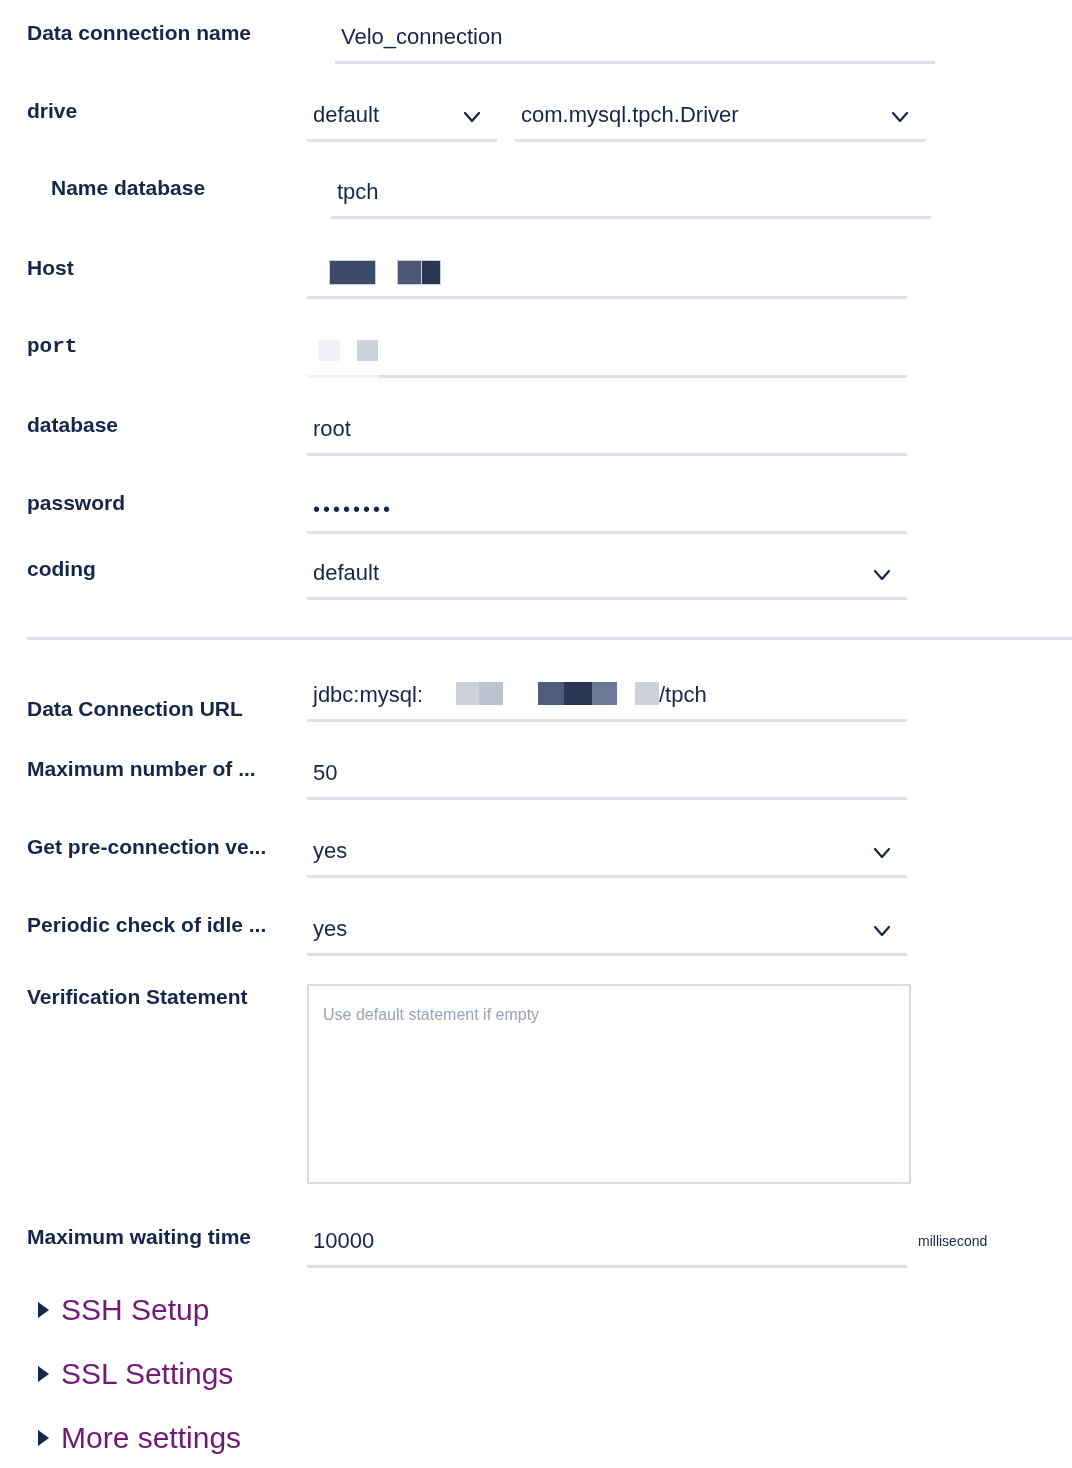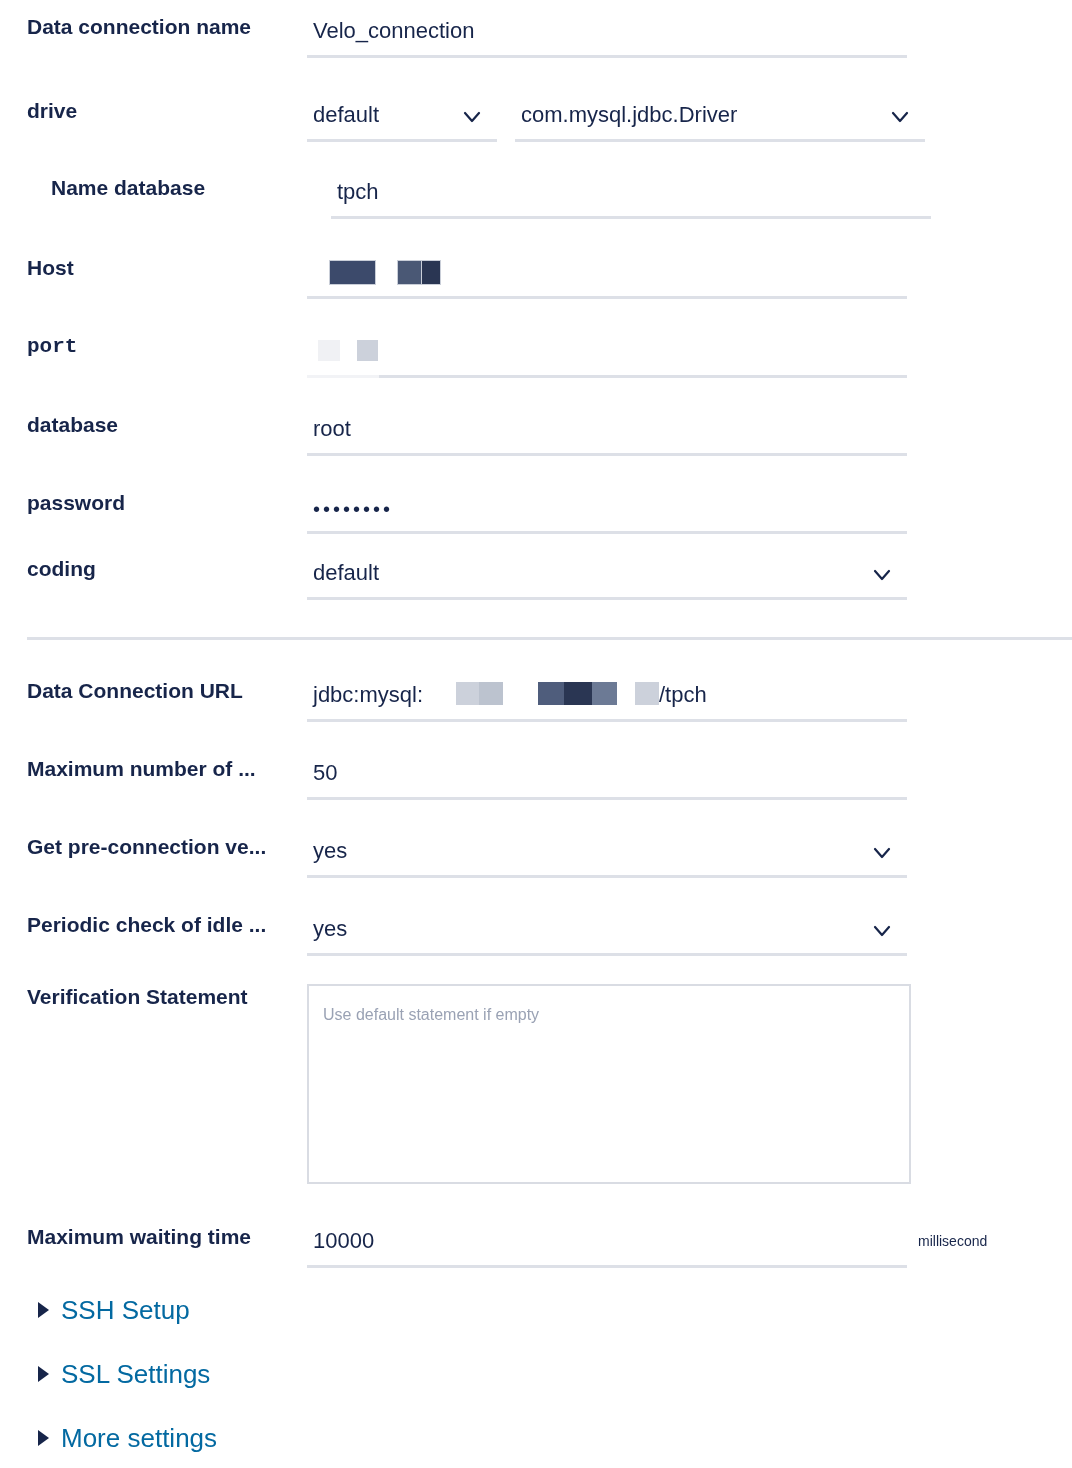--- a/index.html
+++ b/index.html
@@ -140,32 +140,32 @@
     gap: 12px;
   }
   .tri {
     width: 0;
     height: 0;
     border-top: 8px solid transparent;
     border-bottom: 8px solid transparent;
     border-left: 11px solid #17254a;
   }
   .sect-label {
-    font-size: 26px;
-    color: #0369a1;
+    font-size: 30px;
+    color: #701a75;
     line-height: 28px;
     white-space: nowrap;
   }
 </style>
 </head>
 <body>
 
 <div class="form">
 
-  <div class="row" style="top:14px;">
+  <div class="row" style="top:20px;gap:28px;">
     <div class="label">Data connection name</div>
     <div class="field">
       <div class="uline w600">
         <span class="val">Velo_connection</span>
       </div>
     </div>
   </div>
 
   <div class="row" style="top:98px;">
     <div class="label">drive</div>
@@ -173,21 +173,21 @@
       <div style="display:flex; gap:18px;">
         <div class="uline w190">
           <span class="val">default</span>
           <span class="chev">
             <svg width="22" height="22" viewBox="0 0 22 22">
                 <path d="M4 7 L11 15 L18 7" fill="none" stroke="#17254a" stroke-width="2.2" stroke-linecap="round" stroke-linejoin="round"></path>
               </svg>
           </span>
         </div>
         <div class="uline w410">
-          <span class="val">com.mysql.jdbc.Driver</span>
+          <span class="val">com.mysql.tpch.Driver</span>
           <span class="chev">
             <svg width="22" height="22" viewBox="0 0 22 22">
                 <path d="M4 7 L11 15 L18 7" fill="none" stroke="#17254a" stroke-width="2.2" stroke-linecap="round" stroke-linejoin="round"></path>
               </svg>
           </span>
         </div>
       </div>
     </div>
   </div>
 
@@ -249,21 +249,21 @@
           <svg width="22" height="22" viewBox="0 0 22 22">
               <path d="M4 7 L11 15 L18 7" fill="none" stroke="#17254a" stroke-width="2.2" stroke-linecap="round" stroke-linejoin="round"></path>
             </svg>
         </span>
       </div>
     </div>
   </div>
 
   <div class="divider" style="top:637px;"></div>
 
-  <div class="row" style="top:678px;">
+  <div class="row" style="top:678px;align-items:flex-end;">
     <div class="label">Data Connection URL</div>
     <div class="field">
       <div class="uline w600">
         <span class="val" style="left:6px;">jdbc:mysql:</span>
         <span class="redact" style="left:149px; top:4px; width:23px; height:23px; background:#ccd1db;"></span>
         <span class="redact" style="left:172px; top:4px; width:24px; height:23px; background:#bcc3cf;"></span>
         <span class="redact" style="left:231px; top:4px; width:26px; height:23px; background:#4f5d7c;"></span>
         <span class="redact" style="left:257px; top:4px; width:28px; height:23px; background:#2a3653;"></span>
         <span class="redact" style="left:285px; top:4px; width:25px; height:23px; background:#6c7a95;"></span>
         <span class="redact" style="left:328px; top:4px; width:24px; height:23px; background:#ccd1db;"></span>

